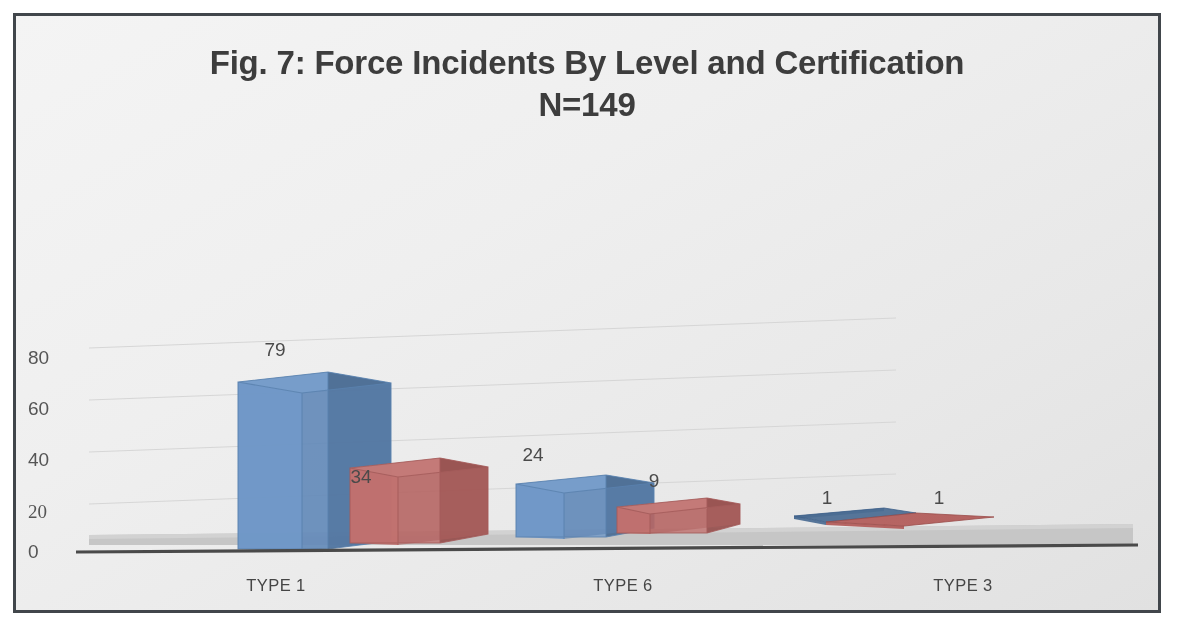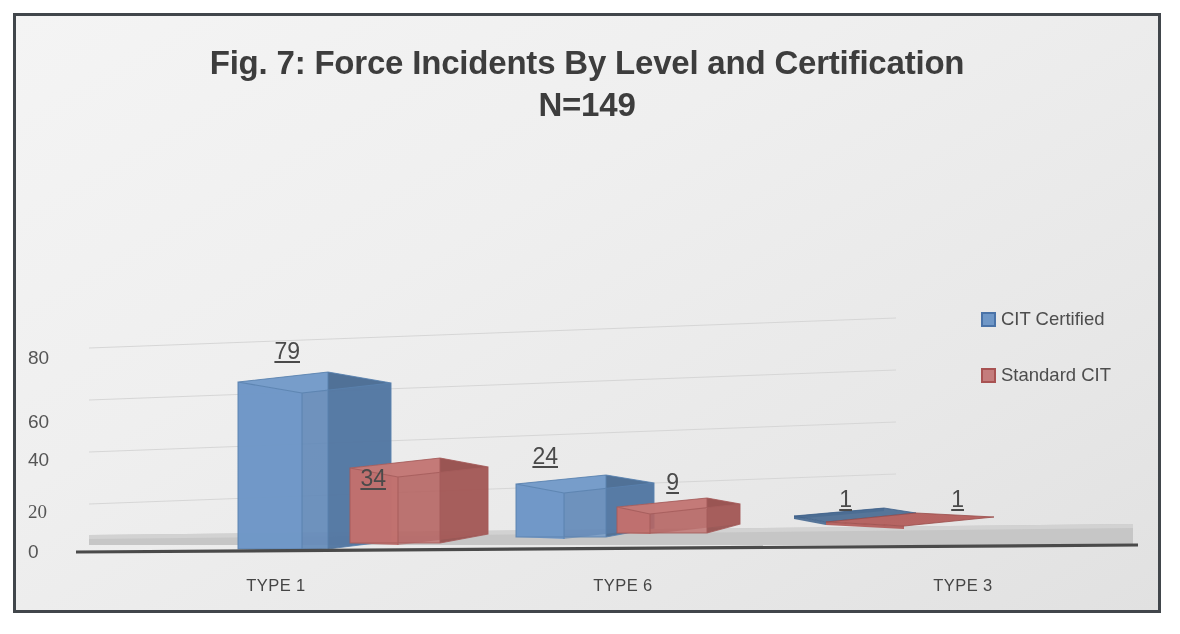--- a/index.html
+++ b/index.html
@@ -72,25 +72,24 @@
     text-align: center;
     color: #454545;
     font-size: 16.5px;
     line-height: 1;
     letter-spacing: 0.4px;
   }
 
   
   .data-label {
     position: absolute;
-    text-align: right;
+    text-align: center;
     color: #4a4a4a;
-    font-size: 23px;
-    line-height: 1;
-    text-decoration: underline;
+    font-size: 19px;
+    line-height: 1;
   }
 
   
   #legend {
     position: absolute;
     left: 965px;
     top: 292px;
     width: 175px;
   }
   .legend-row {
@@ -184,42 +183,32 @@
         <polygon points="810,506 900,497 978,501 888,510" fill="#b25a58" opacity="0.93"></polygon>
         <polygon points="810,506 888,510 888,513 810,509" fill="#b25a58" opacity="0.93"></polygon>
         <path d="M810,506 L900,497 L978,501 L888,510 Z" fill="none" stroke="#9a4c4a" stroke-width="1" opacity="0.8"></path>
       </g>
 
       <line x1="60" y1="536" x2="1122" y2="529" stroke="#4a4a4a" stroke-width="3.2"></line>
 
     </svg>
 
     <div class="y-tick" style="left:12px; top:332px;">80</div>
-    <div class="y-tick" style="left:12px; top:396px;">60</div>
+    <div class="y-tick" style="left:12px; top:383px;">60</div>
     <div class="y-tick" style="left:12px; top:434px;">40</div>
     <div class="y-tick" style="left:12px; top:486px;font-family:Liberation Serif, serif;">20</div>
     <div class="y-tick" style="left:12px; top:526px;">0</div>
 
     <div class="x-cat" style="left:170px; top:561px; width:180px;">TYPE 1</div>
     <div class="x-cat" style="left:517px; top:561px; width:180px;">TYPE 6</div>
     <div class="x-cat" style="left:857px; top:561px; width:180px;">TYPE 3</div>
 
     <div class="data-label" style="left:234px; top:324px; width:50px;">79</div>
     <div class="data-label" style="left:320px; top:419px; width:50px;margin-top:32px;">34</div>
     <div class="data-label" style="left:492px; top:429px; width:50px;">24</div>
     <div class="data-label" style="left:613px; top:455px; width:50px;">9</div>
     <div class="data-label" style="left:786px; top:472px; width:50px;">1</div>
     <div class="data-label" style="left:898px; top:472px; width:50px;">1</div>
 
   </div>
 
-  <div id="legend">
-    <div class="legend-row">
-      <span class="legend-swatch" style="background:#6f97c7; border:2px solid #4a73a8;"></span>
-      <span class="legend-label">CIT Certified</span>
-    </div>
-    <div class="legend-row">
-      <span class="legend-swatch" style="background:#c47c7c; border:2px solid #a85252;"></span>
-      <span class="legend-label">Standard CIT</span>
-    </div>
-  </div>
 
 </div>
 
 </body></html>

